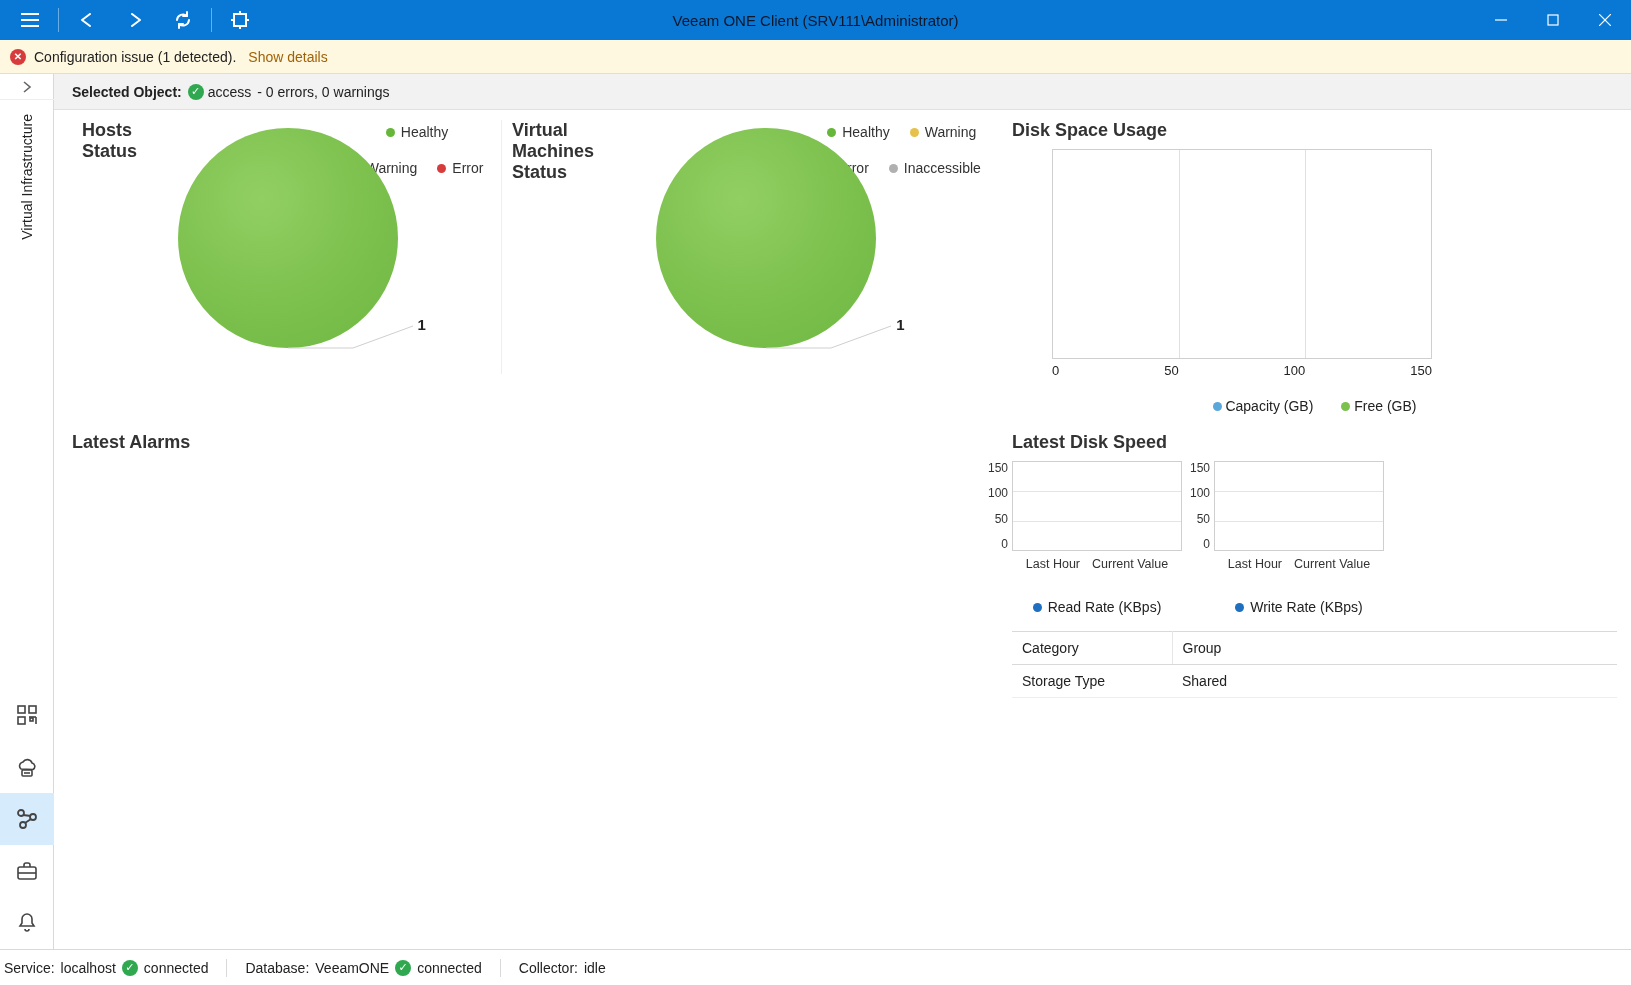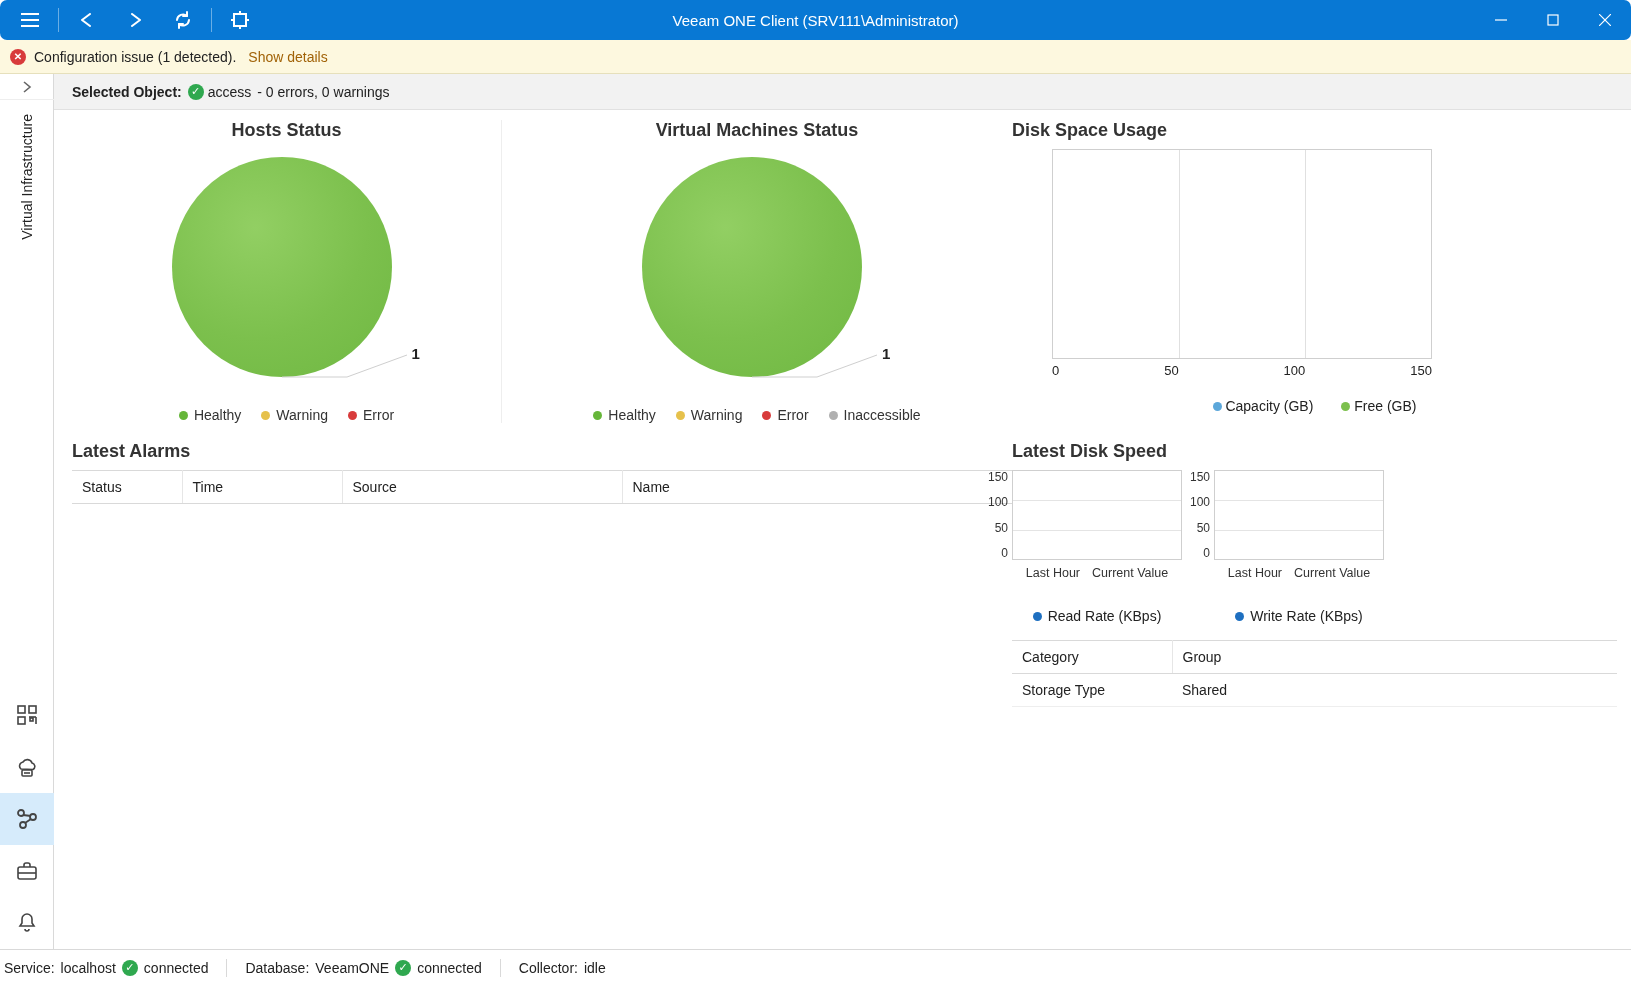--- a/index.html
+++ b/index.html
@@ -10,24 +10,23 @@
   color: #222;
   background: #fff;
   overflow: hidden;
   display: flex; flex-direction: column;
 }
 
 
 .titlebar {
   height: 40px;
   background: #0878d4;
-  color: #ffffff;
+  color: #0f172a;
   display: flex; align-items: center;
   position: relative;
-  border-radius: 7px;
 }
 .tb-left { display: flex; align-items: center; gap: 0; padding-left: 6px; }
 .tb-btn {
   width: 48px; height: 40px;
   display: flex; align-items: center; justify-content: center;
   cursor: pointer;
 }
 .tb-sep {
   width: 1px; height: 24px;
   background: rgba(255,255,255,.4);
@@ -150,21 +149,21 @@
   grid-template-columns: 430px 510px 1fr;
   column-gap: 0;
   row-gap: 18px;
   align-items: start;
 }
 .card-title {
   font-size: 18px; font-weight:600; color:#333;
   margin-bottom: 8px;
 }
 .pie-card {
-  display:flex; flex-direction:column; align-items:center;
+  display:flex; align-items:flex-start;
   padding: 0 10px;
   border-right: 1px solid #eee;
 }
 .pie-card.noborder { border-right: none; }
 .pie-wrap { position:relative; width:270px; height:240px; margin:6px auto 8px; }
 .pie {
   width: 220px; height: 220px; border-radius:50%;
   background: radial-gradient(circle at 38% 32%, #92cf63 0%, #7cc04d 55%, #6fb842 100%);
   position:absolute; left:20px; top:2px;
 }
@@ -497,38 +496,20 @@
             <span>150</span>
           </div>
           <div class="disk-legend">
             <span><i class="dot" style="background:#5ca7da"></i> <span>Capacity (GB)</span></span>
             <span><i class="dot" style="background:#7cc04d"></i> <span>Free (GB)</span></span>
           </div>
         </div>
 
         <div class="alarms-card">
           <div class="card-title">Latest Alarms</div>
-          <div class="tbl-wrap">
-            <table class="tbl">
-              <colgroup>
-                  <col style="width:110px">
-                  <col style="width:160px">
-                  <col style="width:280px">
-                  <col>
-                </colgroup>
-              <thead>
-                <tr>
-                  <th>Status</th>
-                  <th>Time</th>
-                  <th>Source</th>
-                  <th>Name</th>
-                </tr>
-              </thead>
-            </table>
-          </div>
         </div>
 
         <div>
           <div class="card-title">Latest Disk Speed</div>
           <div class="diskspeed">
 
             <div class="mini-chart">
               <div class="mini-plot">
                 <div class="yaxis">
                   <span>150</span>

